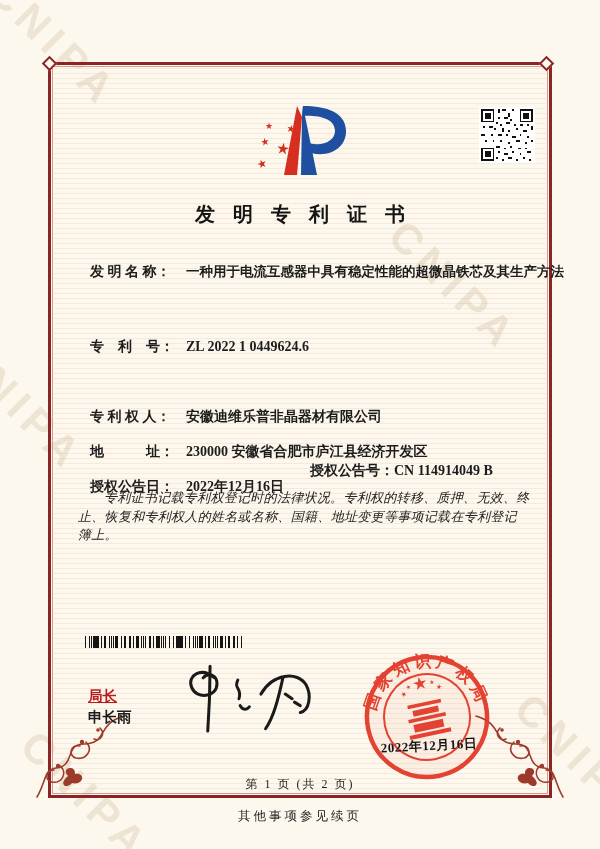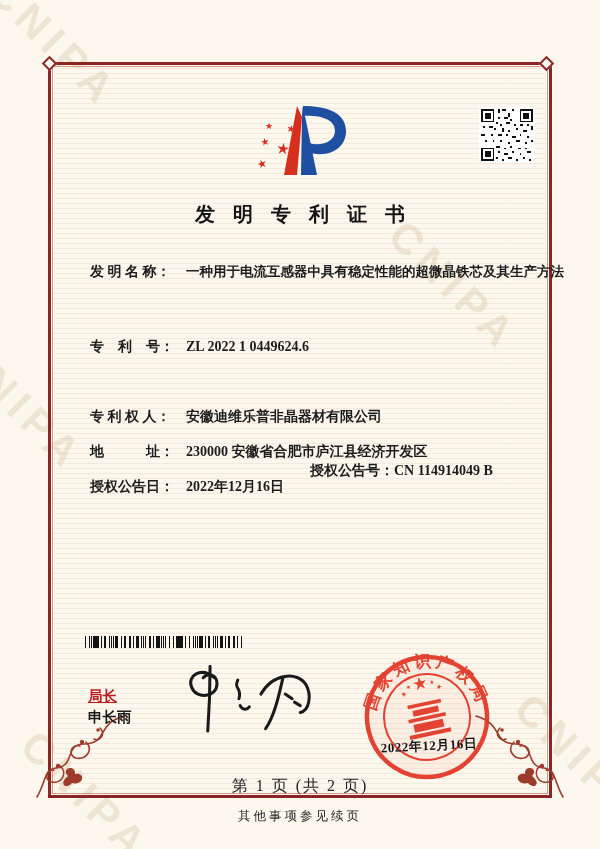--- a/index.html
+++ b/index.html
@@ -46,21 +46,21 @@
 
   .signer-title{position:absolute;z-index:5;left:88px;top:687px;font-size:14.5px;font-weight:bold;color:#b91c1c;text-decoration:underline;}
   .signer-name{position:absolute;z-index:5;left:88px;top:708px;font-size:14.5px;font-weight:bold;color:#1c1c1c;}
   .signature{position:absolute;z-index:6;left:183px;top:664px;width:142px;height:74px;}
 
   .seal{position:absolute;z-index:5;left:362px;top:652px;width:130px;height:130px;opacity:0.95;}
   .seal-date{position:absolute;z-index:7;left:366px;top:737px;width:126px;text-align:center;
              font-size:13px;font-weight:bold;color:#151515;letter-spacing:0.5px;transform:rotate(-3deg);}
 
   .page-info{position:absolute;z-index:5;left:0;top:776px;width:600px;text-align:center;
-             font-size:16px;letter-spacing:2px;color:#222;}
+             font-size:12px;letter-spacing:2px;color:#222;}
   .footer-note{position:absolute;z-index:5;left:0;top:808px;width:600px;text-align:center;
              font-size:12.5px;letter-spacing:3px;color:#222;font-weight:500;}
 </style>
 </head>
 <body>
 
 <div class="page">
 
   <div class="wm" style="left:-28px;top:18px;">CNIPA</div>
   <div class="wm" style="left:372px;top:262px;">CNIPA</div>
@@ -153,20 +153,21 @@
   </div>
   <div class="row" style="top:427px;">
     <span class="lbl">地　　　址：</span><span class="val">230000 安徽省合肥市庐江县经济开发区</span>
   </div>
   <div class="row" style="top:462px;">
     <span class="lbl">授权公告日：</span><span class="val">2022年12月16日</span>
     <span class="grant2"><span class="lbl" style="min-width:0;">授权公告号：</span><span class="val">CN 114914049 B</span></span>
   </div>
 
   <div class="paras">
+    <p>专利证书记载专利权登记时的法律状况。专利权的转移、质押、无效、终止、恢复和专利权人的姓名或名称、国籍、地址变更等事项记载在专利登记簿上。</p>
   </div>
 
   <div class="barcode"></div>
 
   <div class="signer-title">局长</div>
   <div class="signer-name">申长雨</div>
 
   <svg class="signature" viewBox="0 0 120 64">
     <g stroke="#1a1a1a" stroke-width="2.6" fill="none" stroke-linecap="round" stroke-linejoin="round">
       <path d="M26,12 C14,2 2,10 6,20 C10,31 28,29 28,17 C28,9 20,7 16,12"></path>

